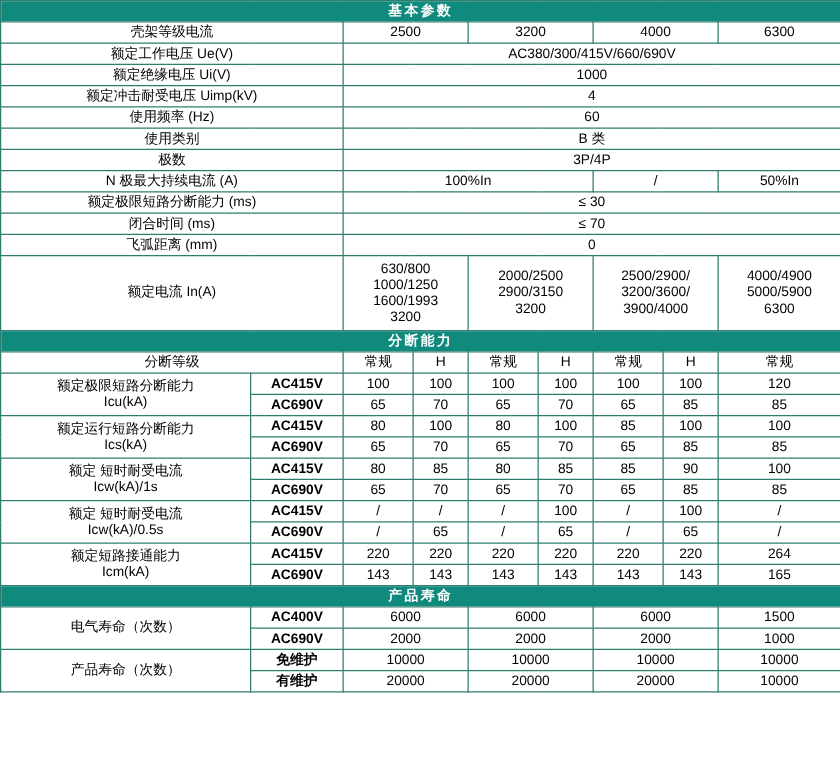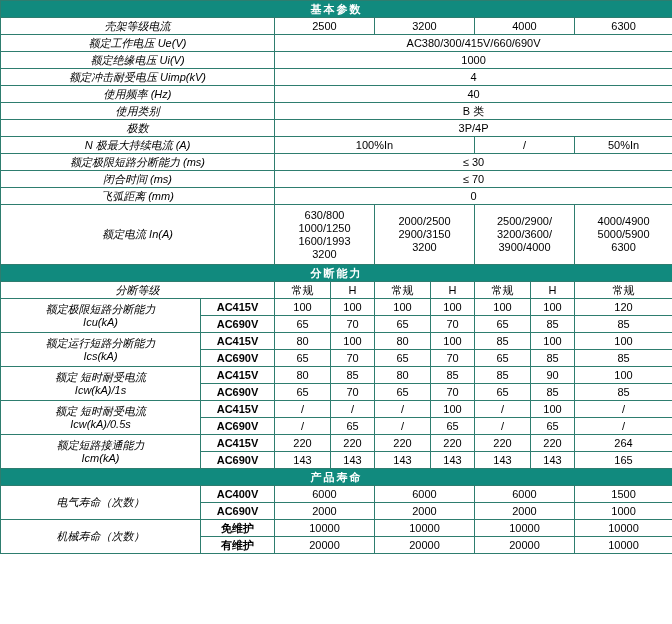--- a/index.html
+++ b/index.html
@@ -38,21 +38,20 @@
   td.section {
     background: #118a7e;
     color: #ffffff;
     font-weight: bold;
     letter-spacing: 2px;
     height: 18px;
   }
   td.rowhead {
     text-align: left;
     padding-left: 4px;
-    font-style: italic;
   }
   td.sub {
     text-align: center;
     font-weight: bold;
   }
   td.multiline {
     line-height: 14px;
     padding-top: 2px;
     padding-bottom: 2px;
   }
@@ -94,21 +93,21 @@
   <tr>
     <td class="rowhead" colspan="2">额定绝缘电压 Ui(V)</td>
     <td colspan="7">1000</td>
   </tr>
   <tr>
     <td class="rowhead" colspan="2">额定冲击耐受电压 Uimp(kV)</td>
     <td colspan="7">4</td>
   </tr>
   <tr>
     <td class="rowhead" colspan="2">使用频率 (Hz)</td>
-    <td colspan="7">40</td>
+    <td colspan="7">60</td>
   </tr>
   <tr>
     <td class="rowhead" colspan="2">使用类别</td>
     <td colspan="7">B 类</td>
   </tr>
   <tr>
     <td class="rowhead" colspan="2">极数</td>
     <td colspan="7">3P/4P</td>
   </tr>
 
@@ -293,21 +292,21 @@
   </tr>
   <tr>
     <td class="sub">AC690V</td>
     <td colspan="2">2000</td>
     <td colspan="2">2000</td>
     <td colspan="2">2000</td>
     <td>1000</td>
   </tr>
 
   <tr>
-    <td class="rowhead" rowspan="2">机械寿命（次数）</td>
+    <td class="rowhead" rowspan="2">产品寿命（次数）</td>
     <td class="sub">免维护</td>
     <td colspan="2">10000</td>
     <td colspan="2">10000</td>
     <td colspan="2">10000</td>
     <td>10000</td>
   </tr>
   <tr>
     <td class="sub">有维护</td>
     <td colspan="2">20000</td>
     <td colspan="2">20000</td>

